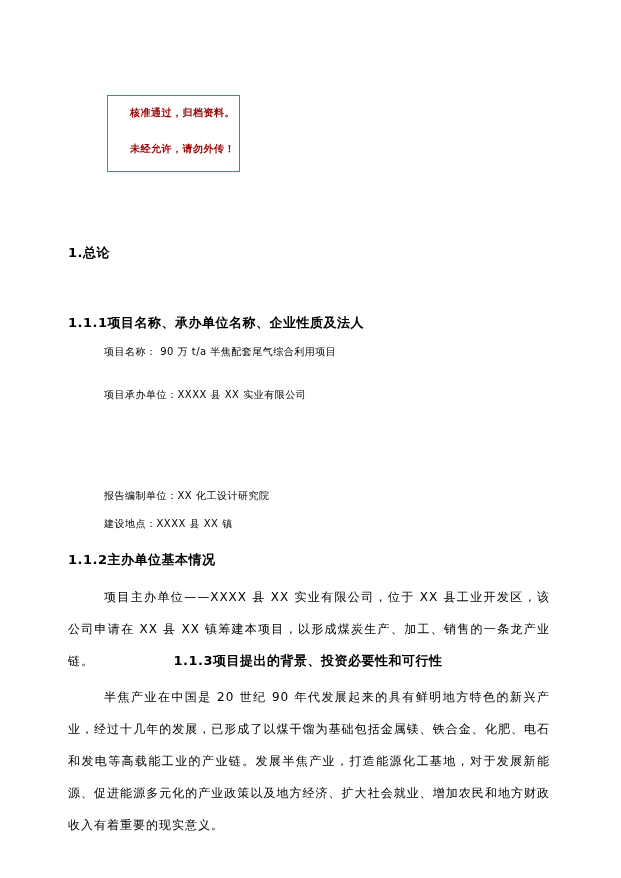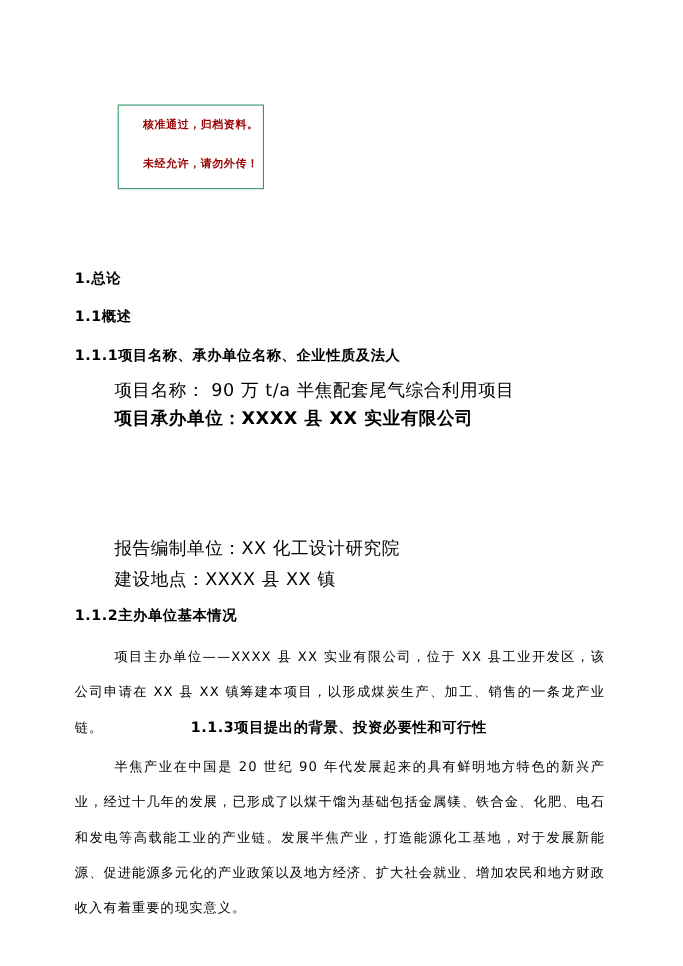--- a/index.html
+++ b/index.html
@@ -39,39 +39,39 @@
     right: 68px;
     font-size: 13px;
     font-weight: bold;
     letter-spacing: 0.5px;
     white-space: nowrap;
   }
   .info-line {
     position: absolute;
     left: 104px;
     right: 60px;
-    font-size: 16px;
+    font-size: 10px;
     letter-spacing: 0.5px;
     white-space: nowrap;
   }
   .para {
     position: absolute;
     left: 68px;
     right: 66px;
     font-size: 12px;
     line-height: 32px;
     letter-spacing: 1px;
     text-align: justify;
     text-indent: 36px;
   }
   .pos-h1 { top: 244px; }
   .pos-h2 { top: 279px; }
   .pos-h3 { top: 314px; }
   .pos-i0 { top: 345px; }
-  .pos-i1 { top: 370px; font-weight: bold; }
+  .pos-i1 { top: 388px; }
   .pos-i2 { top: 403px; }
   .pos-i3 { top: 431px; }
   .pos-i4 { top: 460px; }
   .pos-i5 { top: 489px; }
   .pos-i6 { top: 517px; }
   .pos-h4 { top: 551px; }
   .pos-p1 { top: 581px; }
   .pos-h5 { top: 652px; text-align: center; }
   .pos-p2 { top: 681px; }
 </style>
@@ -79,21 +79,20 @@
 <body>
 
 <div class="page">
 
   <div class="stamp-box">
     <div class="stamp-line l1">核准通过，归档资料。</div>
     <div class="stamp-line l2">未经允许，请勿外传！</div>
   </div>
 
   <div class="h-block pos-h1">1.总论</div>
-  <div class="h-block pos-h2">1.1概述</div>
   <div class="h-block pos-h3">1.1.1项目名称、承办单位名称、企业性质及法人</div>
 
   <div class="info-line pos-i0">项目名称：  90 万 t/a 半焦配套尾气综合利用项目</div>
   <div class="info-line pos-i1">项目承办单位：XXXX 县 XX 实业有限公司</div>
   <div class="info-line pos-i6">建设地点：XXXX 县 XX 镇</div>
   <div class="info-line pos-i5">报告编制单位：XX 化工设计研究院</div>
 
   <div class="h-block pos-h4">1.1.2主办单位基本情况</div>
   <div class="para pos-p1">项目主办单位——XXXX 县 XX 实业有限公司，位于 XX 县工业开发区，该公司申请在 XX 县 XX 镇筹建本项目，以形成煤炭生产、加工、销售的一条龙产业链。</div>
 

